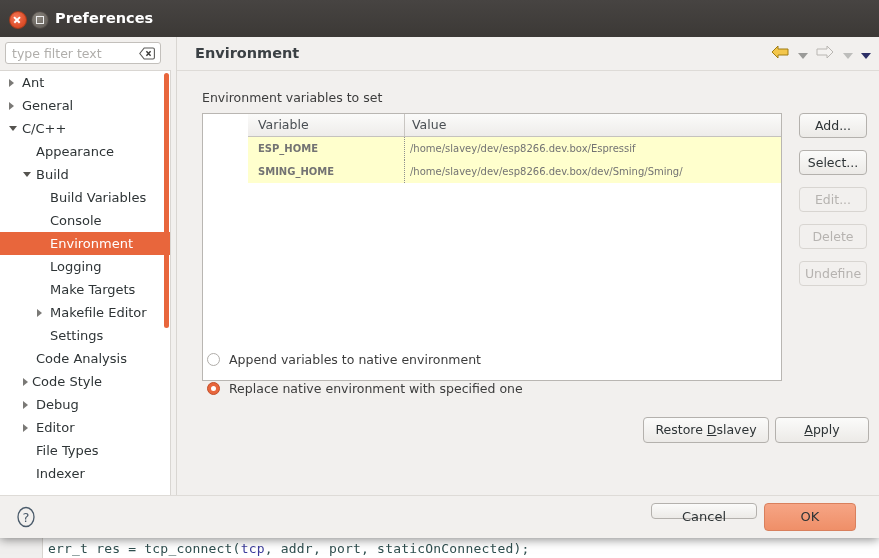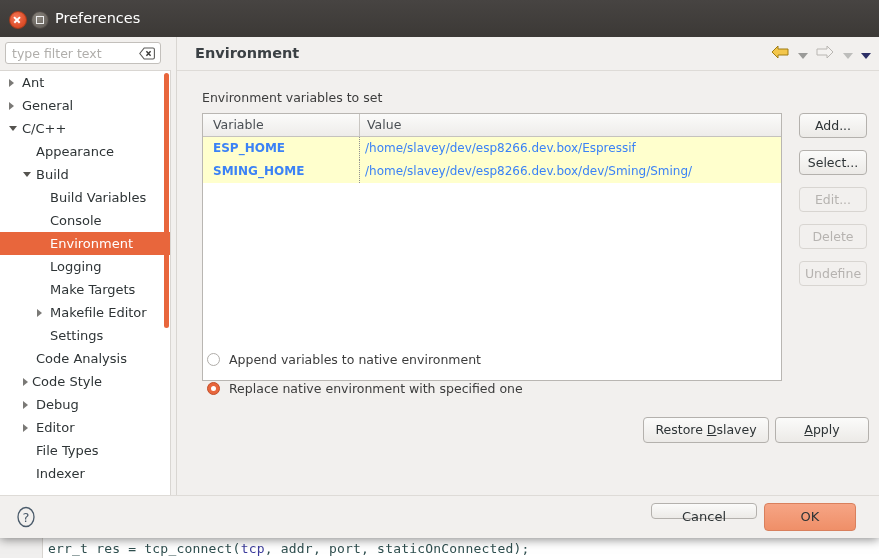--- a/index.html
+++ b/index.html
@@ -90,21 +90,21 @@
     position: absolute;
     left: 4px; top: 4px;
     width: 6px; height: 6px;
     border: 1.5px solid #efefef;
   }
   #window-title {
     position: absolute;
     left: 55px; top: 0;
     line-height: 37px;
     font-size: 14.5px;
-    font-weight: normal;
+    font-weight: bold;
     color: #ffffff;
   }
 
   
   #left-panel {
     position: absolute;
     left: 0; top: 37px;
     width: 176px;
     height: 458px;
     background: #f2f0ee;
@@ -247,20 +247,21 @@
 
   
   #env-table {
     position: absolute;
     left: 25px; top: 76px;
     width: 580px; height: 268px;
     background: #ffffff;
     border: 1px solid #b9b6b2;
     box-sizing: border-box;
     overflow: hidden;
+    padding-left: 45px;
   }
   #table-head {
     position: relative;
     height: 22px;
     background: linear-gradient(to bottom, #fbfbfa 0%, #eeecea 100%);
     border-bottom: 1px solid #c5c2be;
   }
   .th {
     position: absolute;
     top: 0;
@@ -278,22 +279,22 @@
   .trow {
     position: relative;
     height: 23px;
     background: #ffffcd;
     cursor: default;
   }
   .tcell {
     position: absolute;
     top: 0;
     line-height: 23px;
-    font-size: 12px;
-    color: #3b82f6;
+    font-size: 10px;
+    color: #737373;
     white-space: nowrap;
   }
   .tcell.var { font-weight: bold; left: 10px; }
   .tcell.val { left: 162px; }
   .row-divider {
     position: absolute;
     left: 156px; top: 0;
     width: 1px; height: 23px;
     border-left: 1px dotted #8f8f8f;
   }

